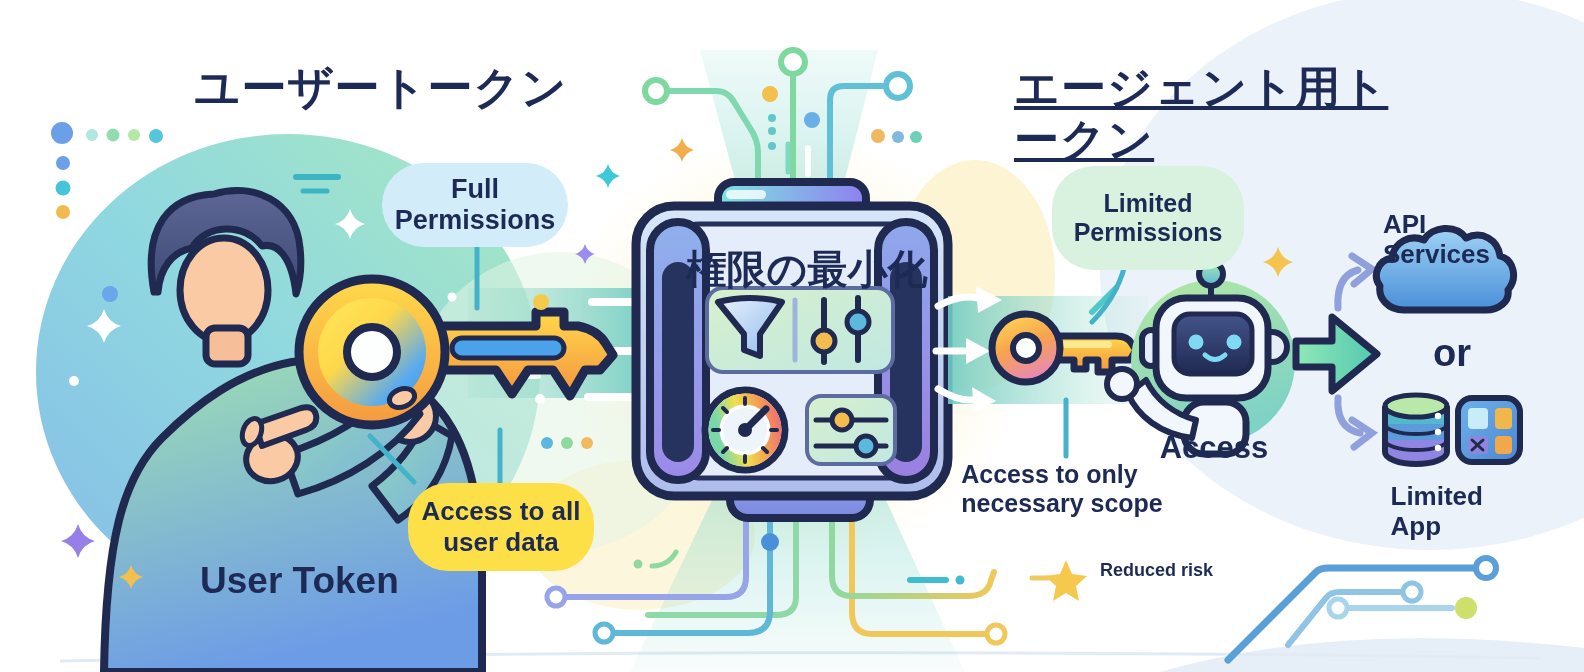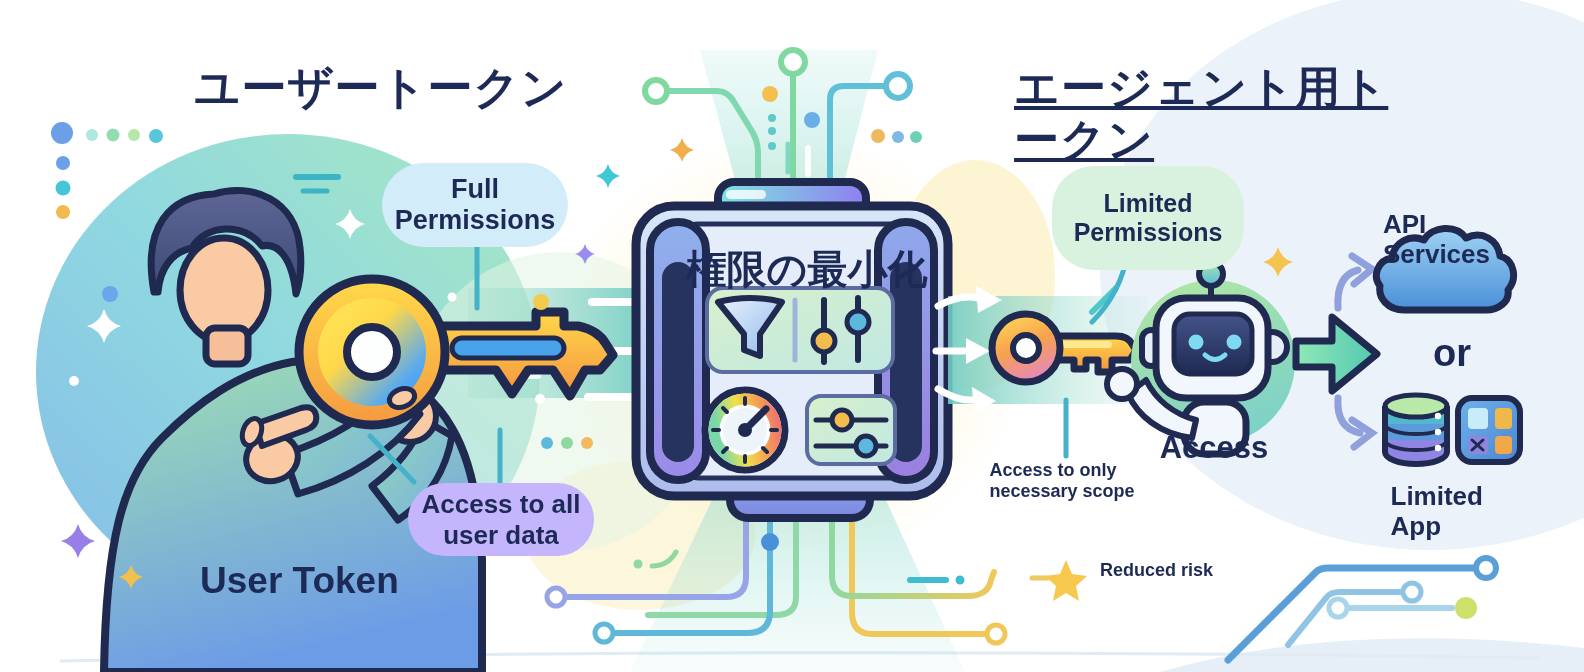--- a/index.html
+++ b/index.html
@@ -6,27 +6,27 @@
   #stage{position:relative;width:1584px;height:672px;overflow:hidden;background:#ffffff;
          font-family:"Liberation Sans","DejaVu Sans",sans-serif;}
   #art{position:absolute;left:0;top:0;width:1584px;height:672px;}
   .lbl{position:absolute;font-weight:700;color:#1d2a55;line-height:1.15;}
   .ctr{transform:translateX(-50%);text-align:left;}
   .two{white-space:pre-line;}
   .title{font-size:45px;letter-spacing:1px;}
   .bubble{position:absolute;display:flex;align-items:center;justify-content:center;
           font-weight:700;color:#1d2a55;text-align:center;white-space:pre-line;}
   #bubble-full{left:382px;top:163px;width:186px;height:84px;background:#d3ecfa;border-radius:42px;font-size:27px;}
-  #bubble-access{left:408px;top:483px;width:186px;height:73px;background:#c4b5fd;border-radius:40px;font-size:26px;}
+  #bubble-access{left:408px;top:483px;width:186px;height:88px;background:#fde047;border-radius:40px;font-size:26px;}
   #bubble-limited{left:1052px;top:166px;width:192px;height:104px;background:#d9f2e0;border-radius:42px;font-size:25px;}
   #title-left{left:381px;top:62px;}
   #title-right{left:1204px;top:62px;text-decoration:underline;}
   #machine-title{left:807px;top:246px;font-size:40px;}
   #user-token{left:200px;top:560px;font-size:37px;}
-  #scope-note{left:1062px;top:460px;font-size:18px;}
+  #scope-note{left:1062px;top:460px;font-size:25px;}
   #agent-label{left:1214px;top:430px;font-size:31px;}
   #api-label{left:1450px;top:190px;font-size:26px;margin-top:20px;}
   #or-label{left:1452px;top:332px;font-size:38px;}
   #external-label{left:1455px;top:482px;font-size:26px;}
   #reduced-label{left:1100px;top:560px;font-size:18px;font-weight:700;color:#1d2a55;position:absolute;}
 </style>
 </head>
 <body>
 
 <div id="stage">

